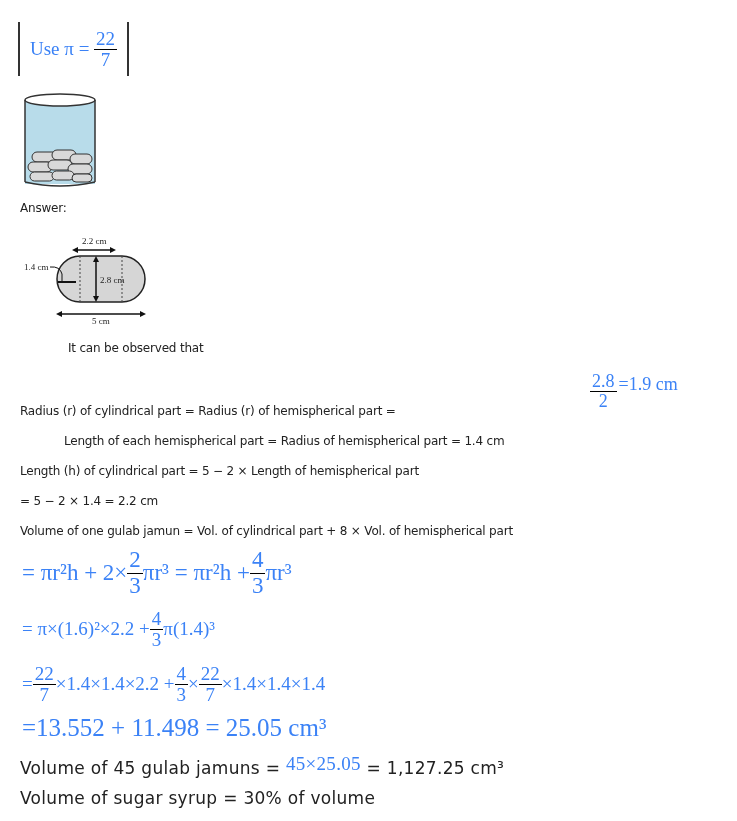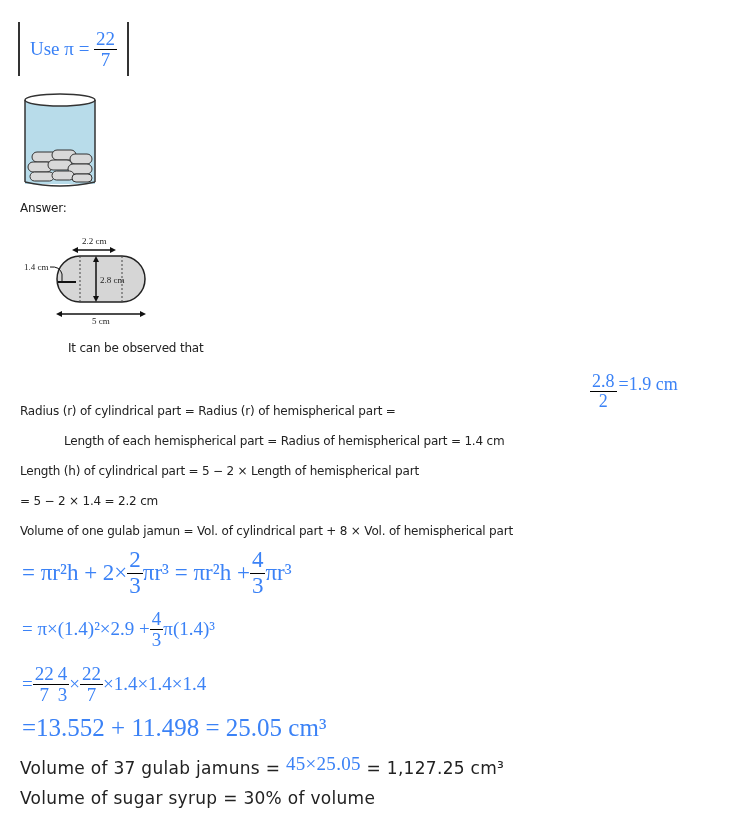--- a/index.html
+++ b/index.html
@@ -96,46 +96,47 @@
     </span>
   <span>πr³ = πr²h +</span>
   <span class="frac">
       <span class="num">4</span>
       <span class="den">3</span>
     </span>
   <span>πr³</span>
 </div>
 
 <div class="abs serif" style="left:22px; top:607px; font-size:19px; display:flex; align-items:center; height:44px;">
-  <span>= π×(1.4)²×2.9 +</span>
+  <span>= π×(1.6)²×2.2 +</span>
   <span class="frac">
       <span class="num">4</span>
       <span class="den">3</span>
     </span>
   <span>π(1.4)³</span>
 </div>
 
 <div class="abs serif" style="left:22px; top:662px; font-size:19px; display:flex; align-items:center; height:44px;">
   <span>=</span>
   <span class="frac">
       <span class="num">22</span>
       <span class="den">7</span>
     </span>
+  <span>×1.4×1.4×2.2 +</span>
   <span class="frac">
       <span class="num">4</span>
       <span class="den">3</span>
     </span>
   <span>×</span>
   <span class="frac">
       <span class="num">22</span>
       <span class="den">7</span>
     </span>
   <span>×1.4×1.4×1.4</span>
 </div>
 
 <div class="abs serif" style="left:22px; top:714px; font-size:25px;">=13.552 + 11.498 = 25.05 cm³</div>
 
 <div class="abs sans" style="left:20px; top:757px; font-size:17px; letter-spacing:0.3px;">
-  <span>Volume of 37 gulab jamuns =</span>
+  <span>Volume of 45 gulab jamuns =</span>
   <span class="serif" style="font-size:19px; position:relative; top:-4px;">45×25.05</span>
   <span>= 1,127.25 cm³</span>
 </div>
 <div class="abs sans" style="left:20px; top:788px; font-size:17px; letter-spacing:0.3px;">Volume of sugar syrup = 30% of volume</div>
 
 </body></html>

